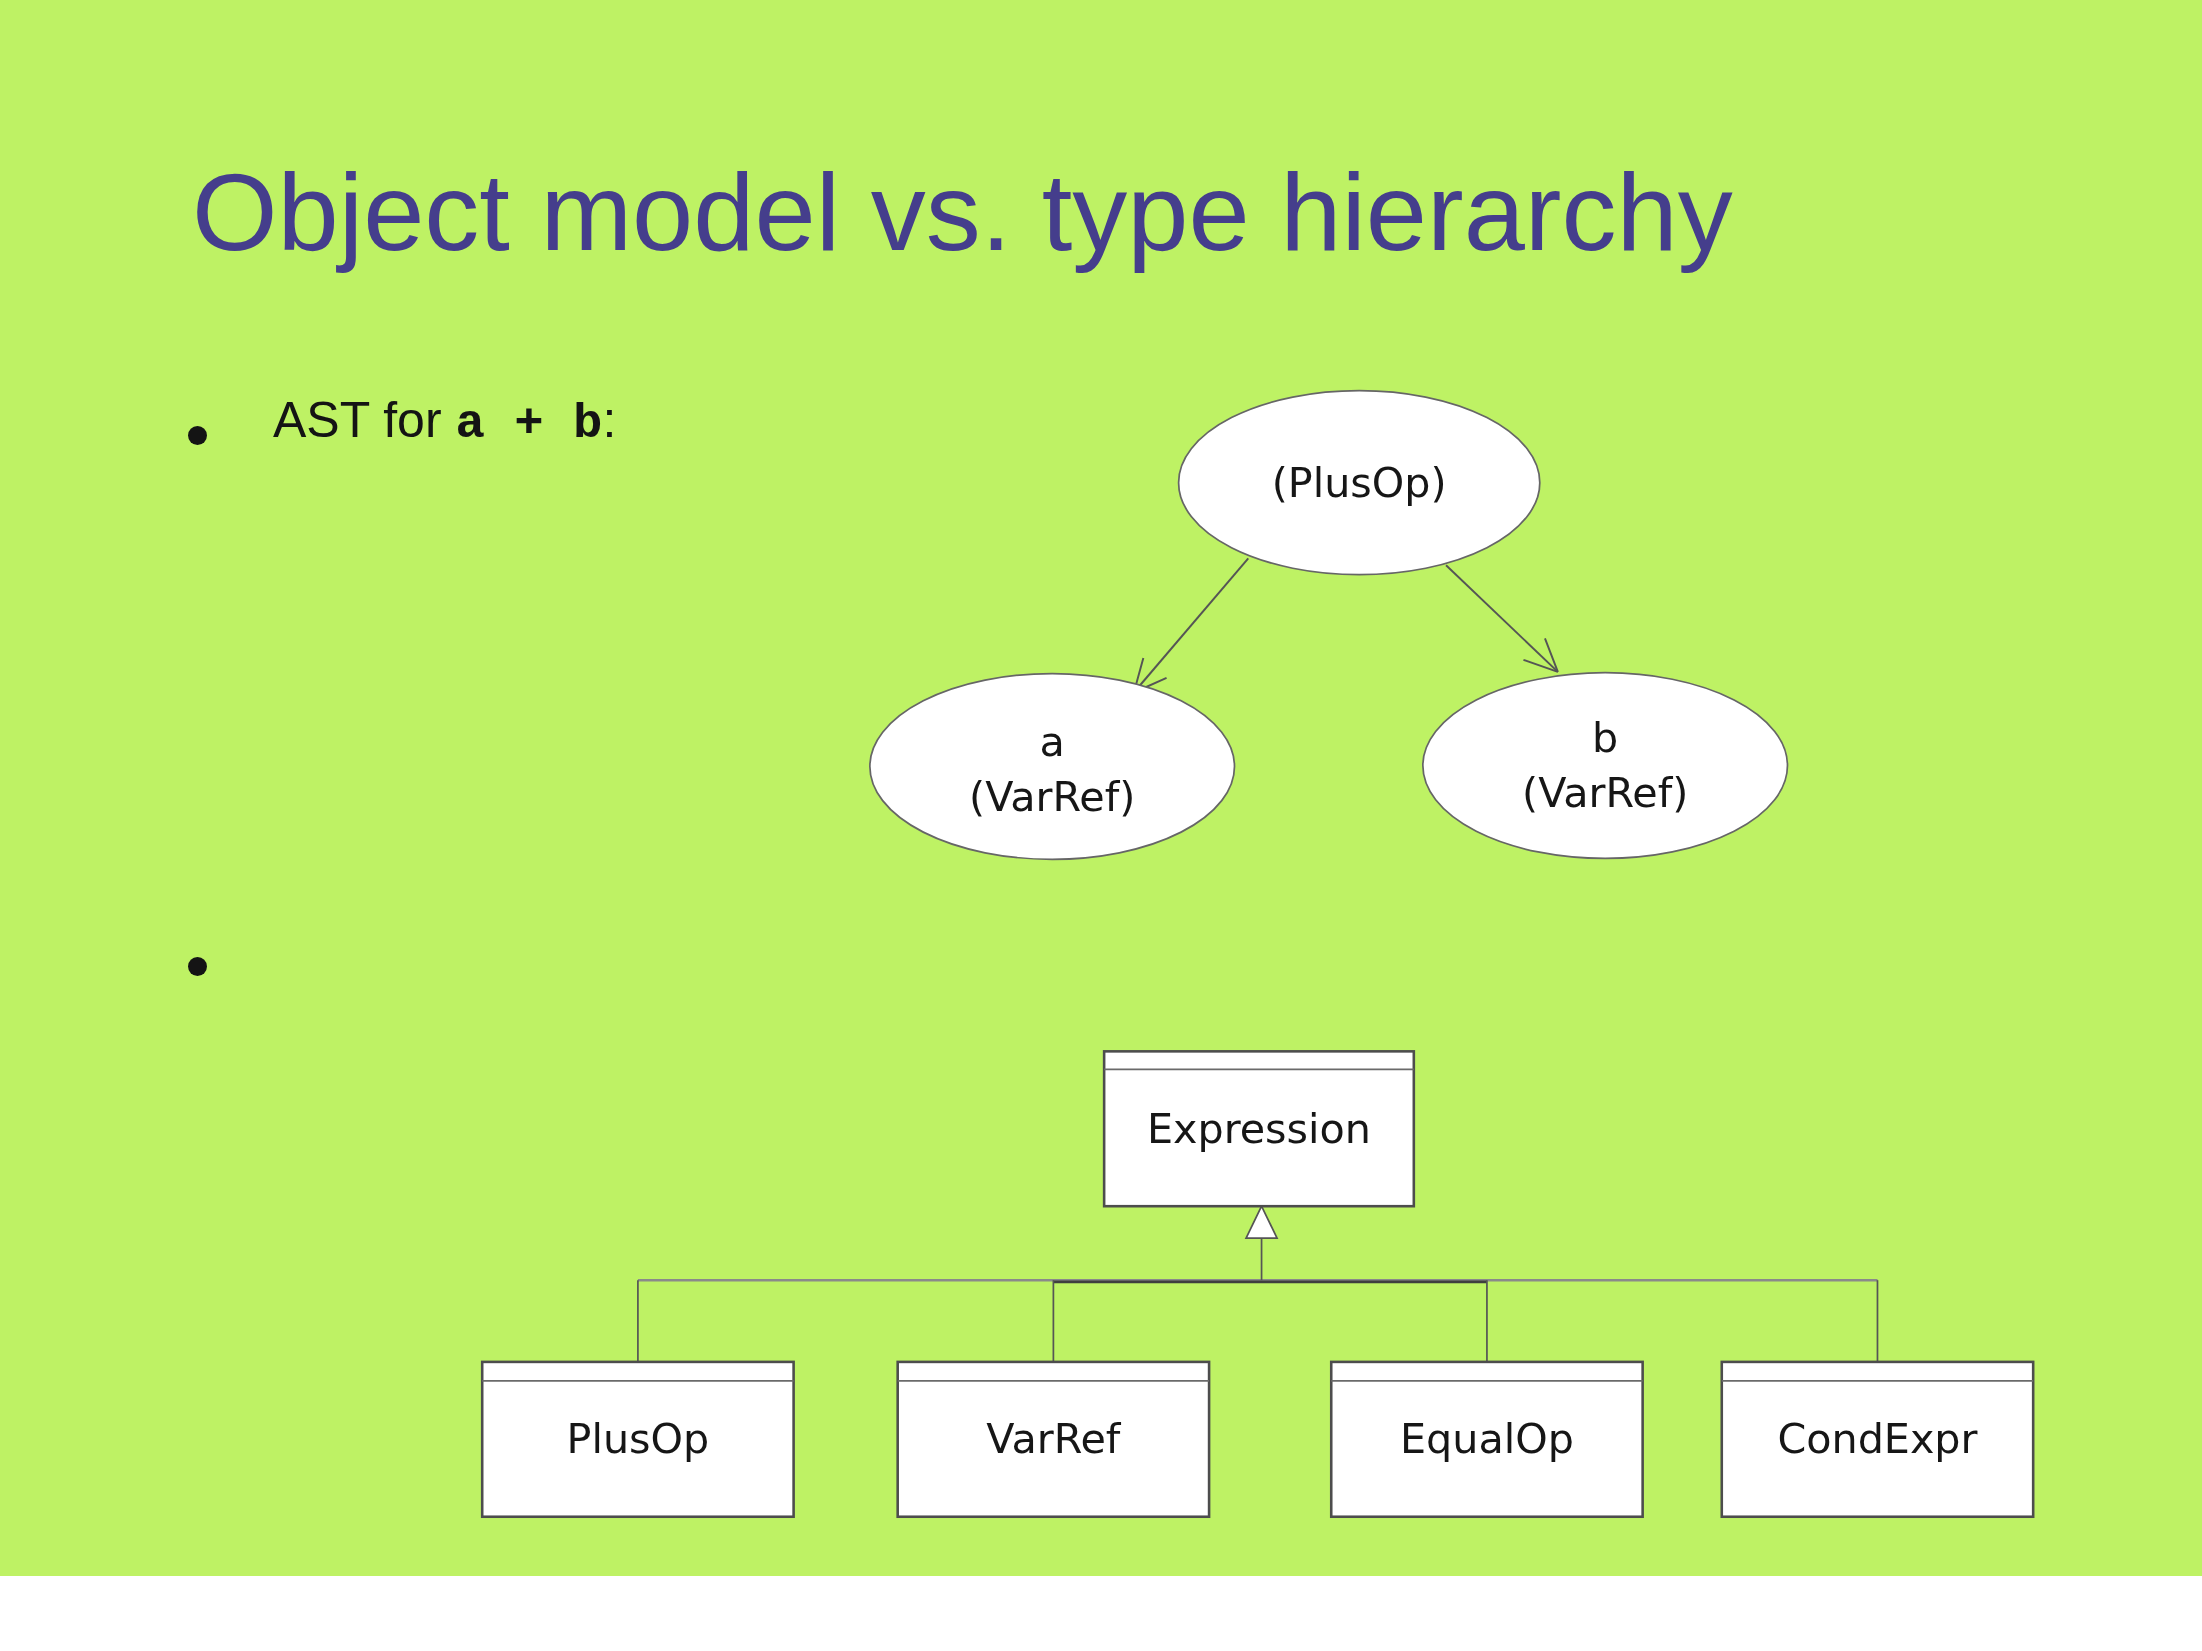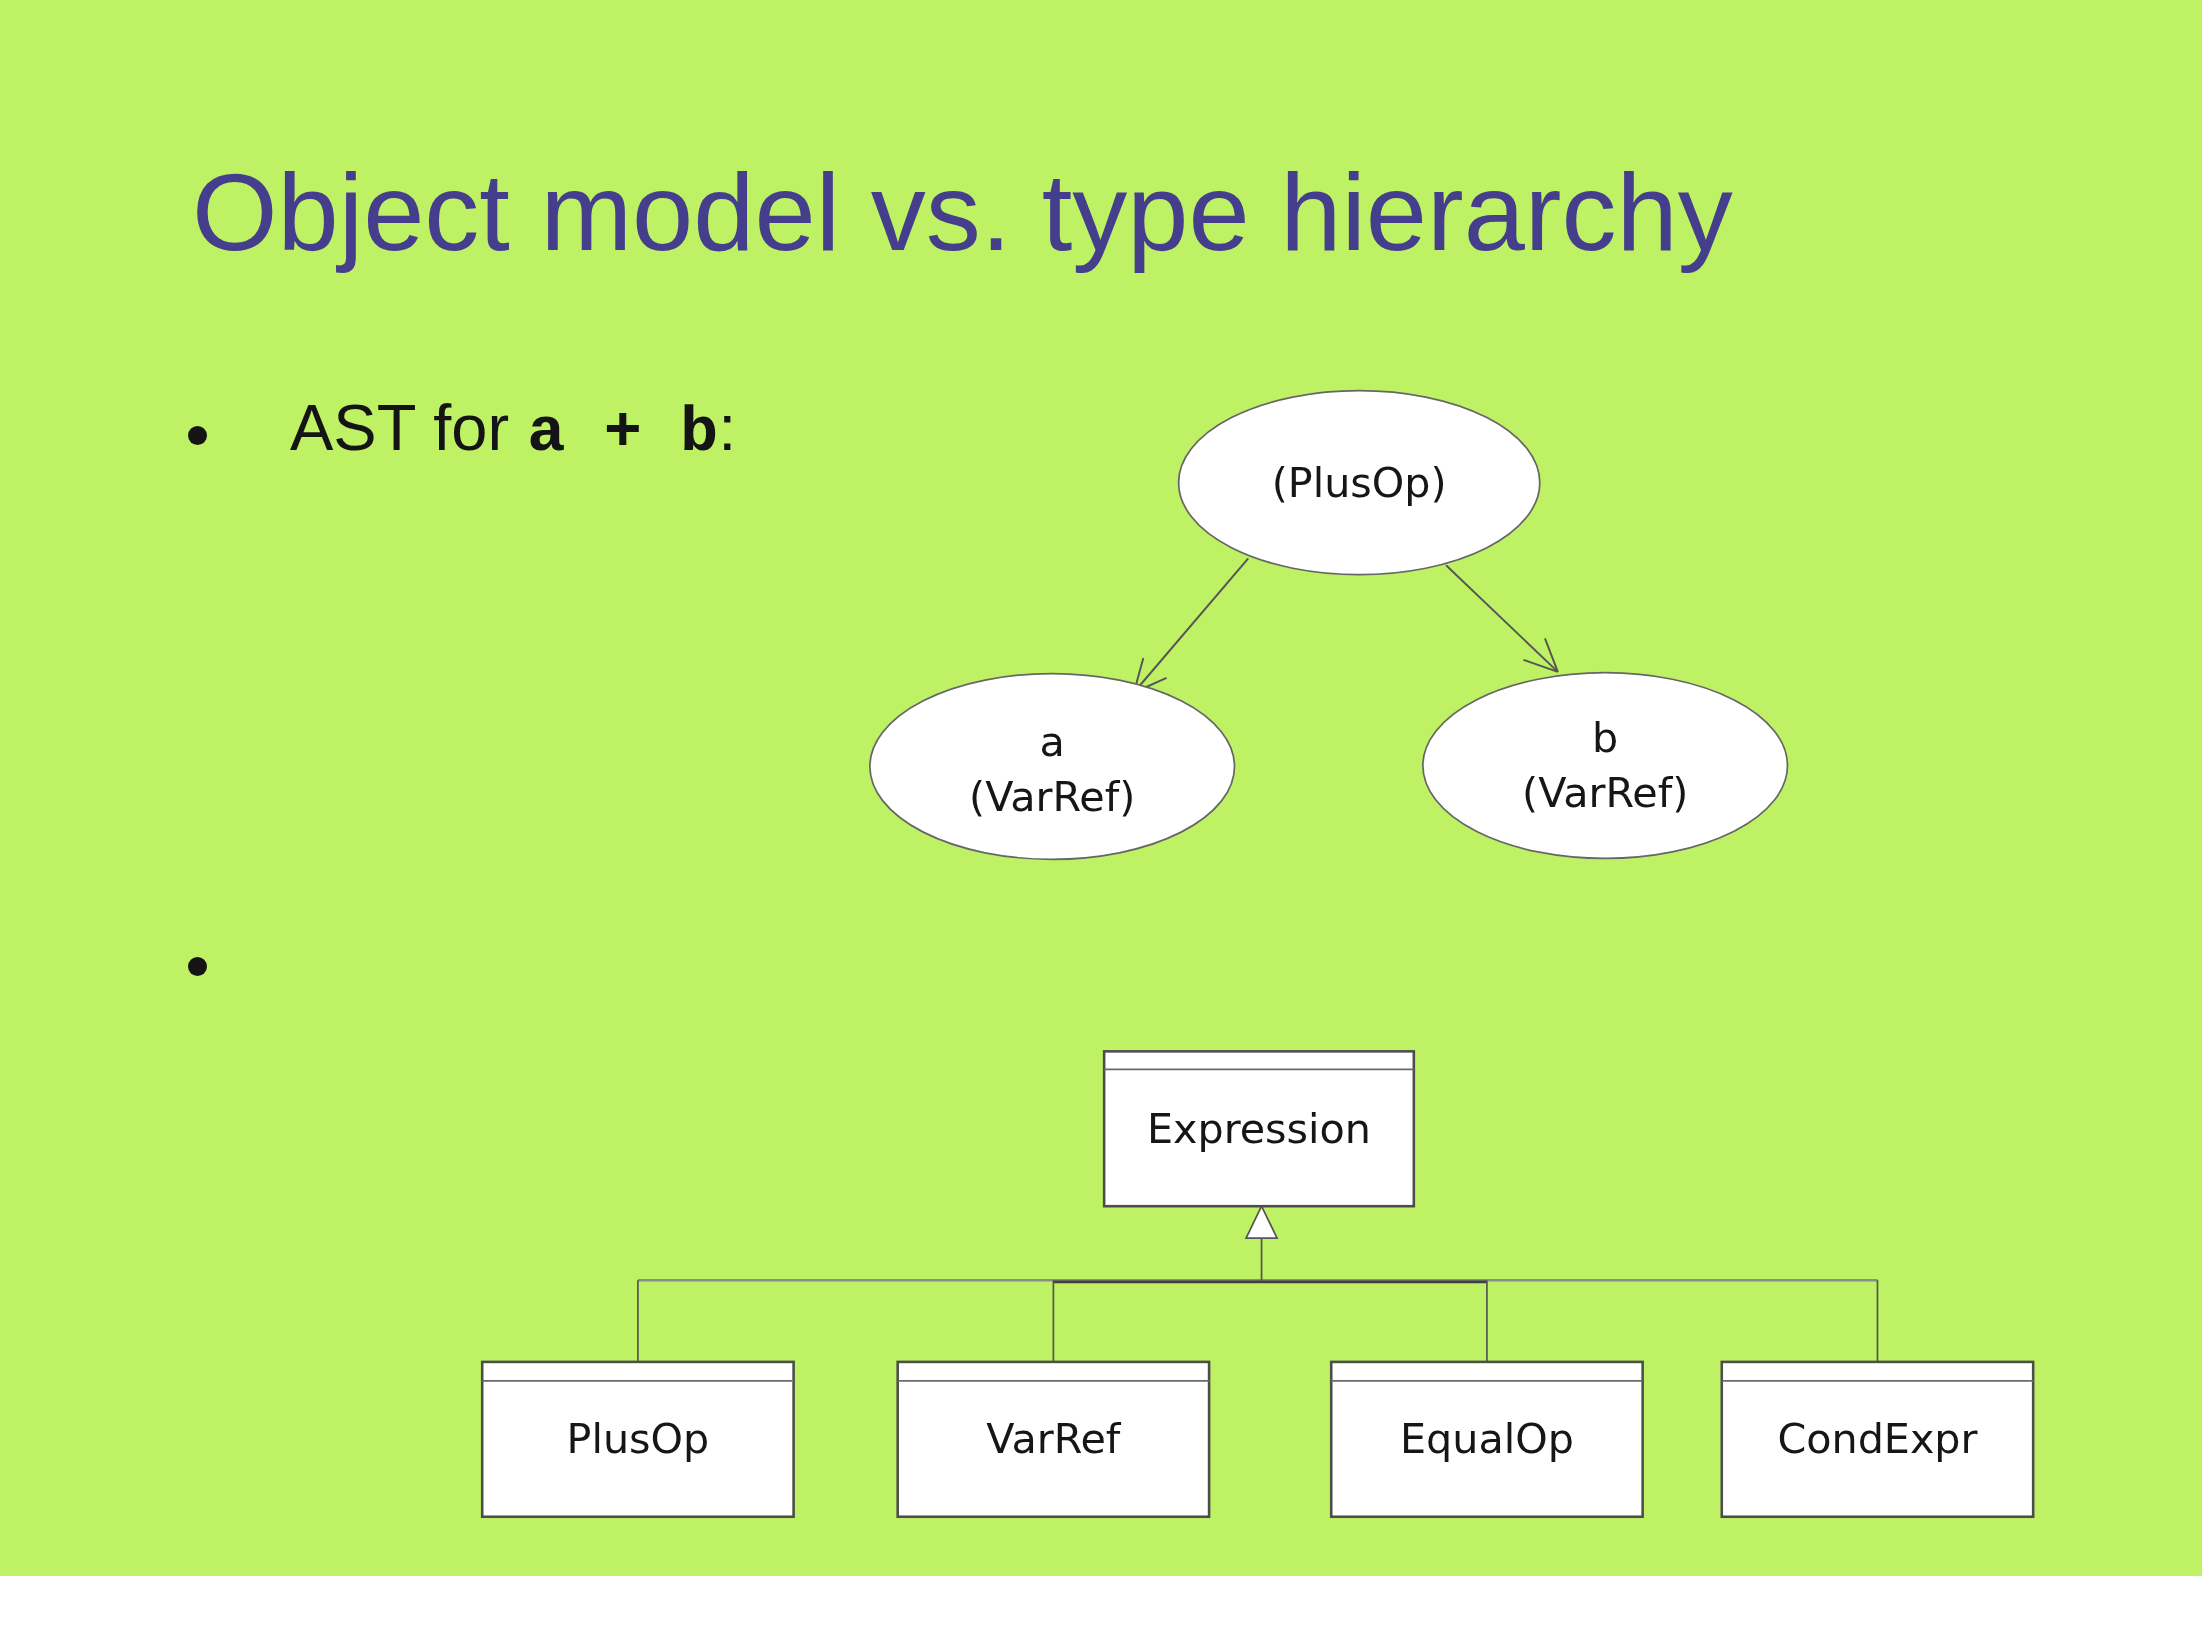--- a/index.html
+++ b/index.html
@@ -24,22 +24,22 @@
   .dot{
     position:absolute;
     width:19px;height:19px;
     border-radius:50%;
     background:#141414;
   }
   .dot.b1{left:188px;top:426px;}
   .dot.b2{left:188px;top:957px;}
   .btext{
     position:absolute;
-    left:290px;
-    font-size:65px;
+    left:273px;
+    font-size:50px;
     line-height:1;
     white-space:nowrap;
     color:#141414;
   }
   .btext.b1{top:395px;}
   .btext.b2{top:926px;}
   .mono{
     font-family:"Liberation Mono", monospace;
     font-weight:700;
     font-size:0.98em;

